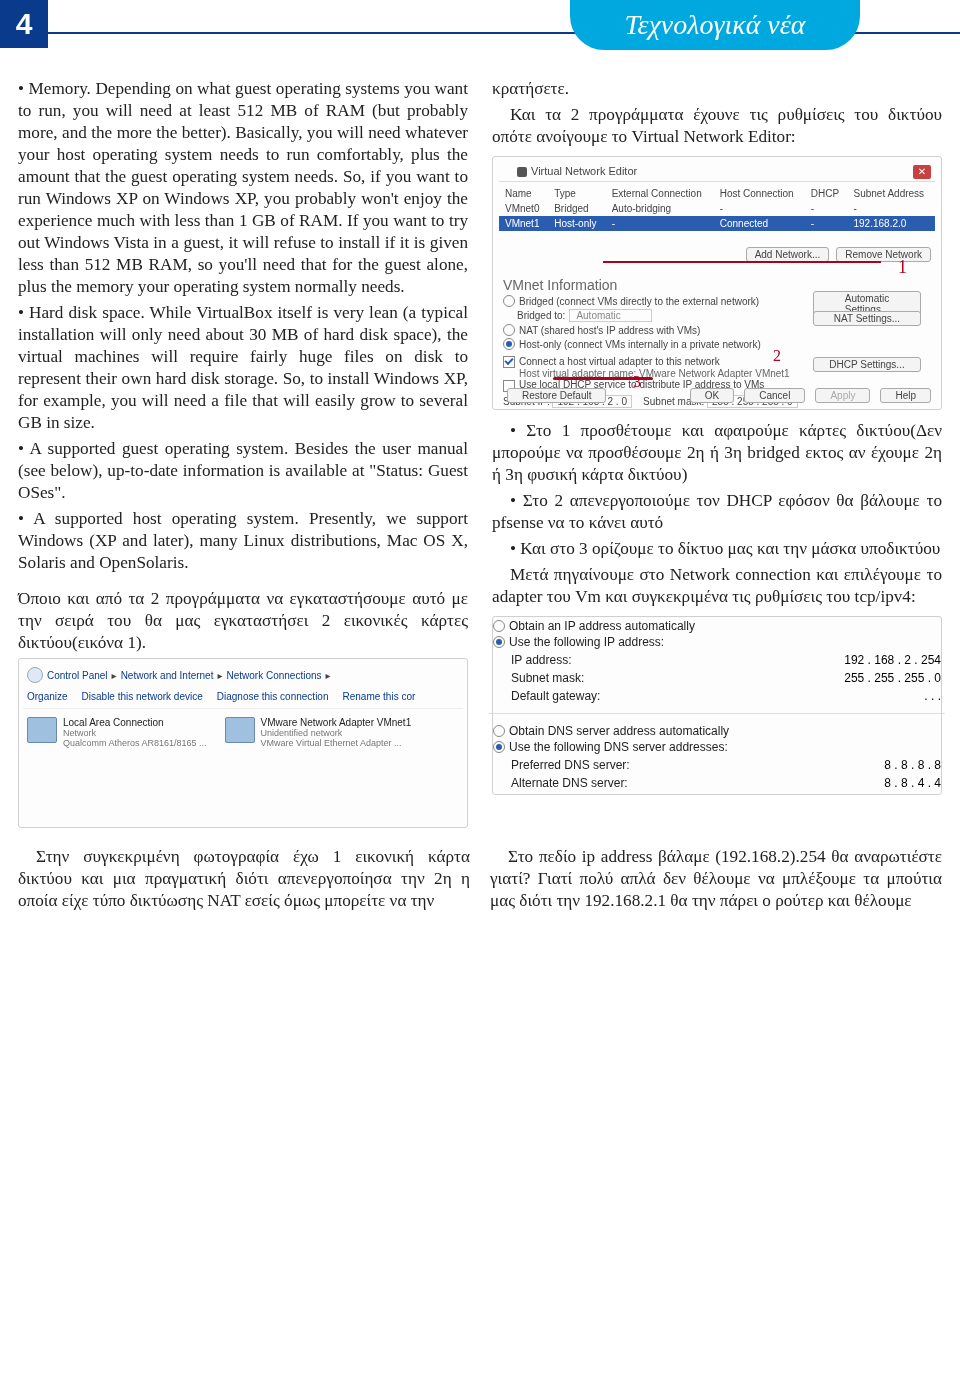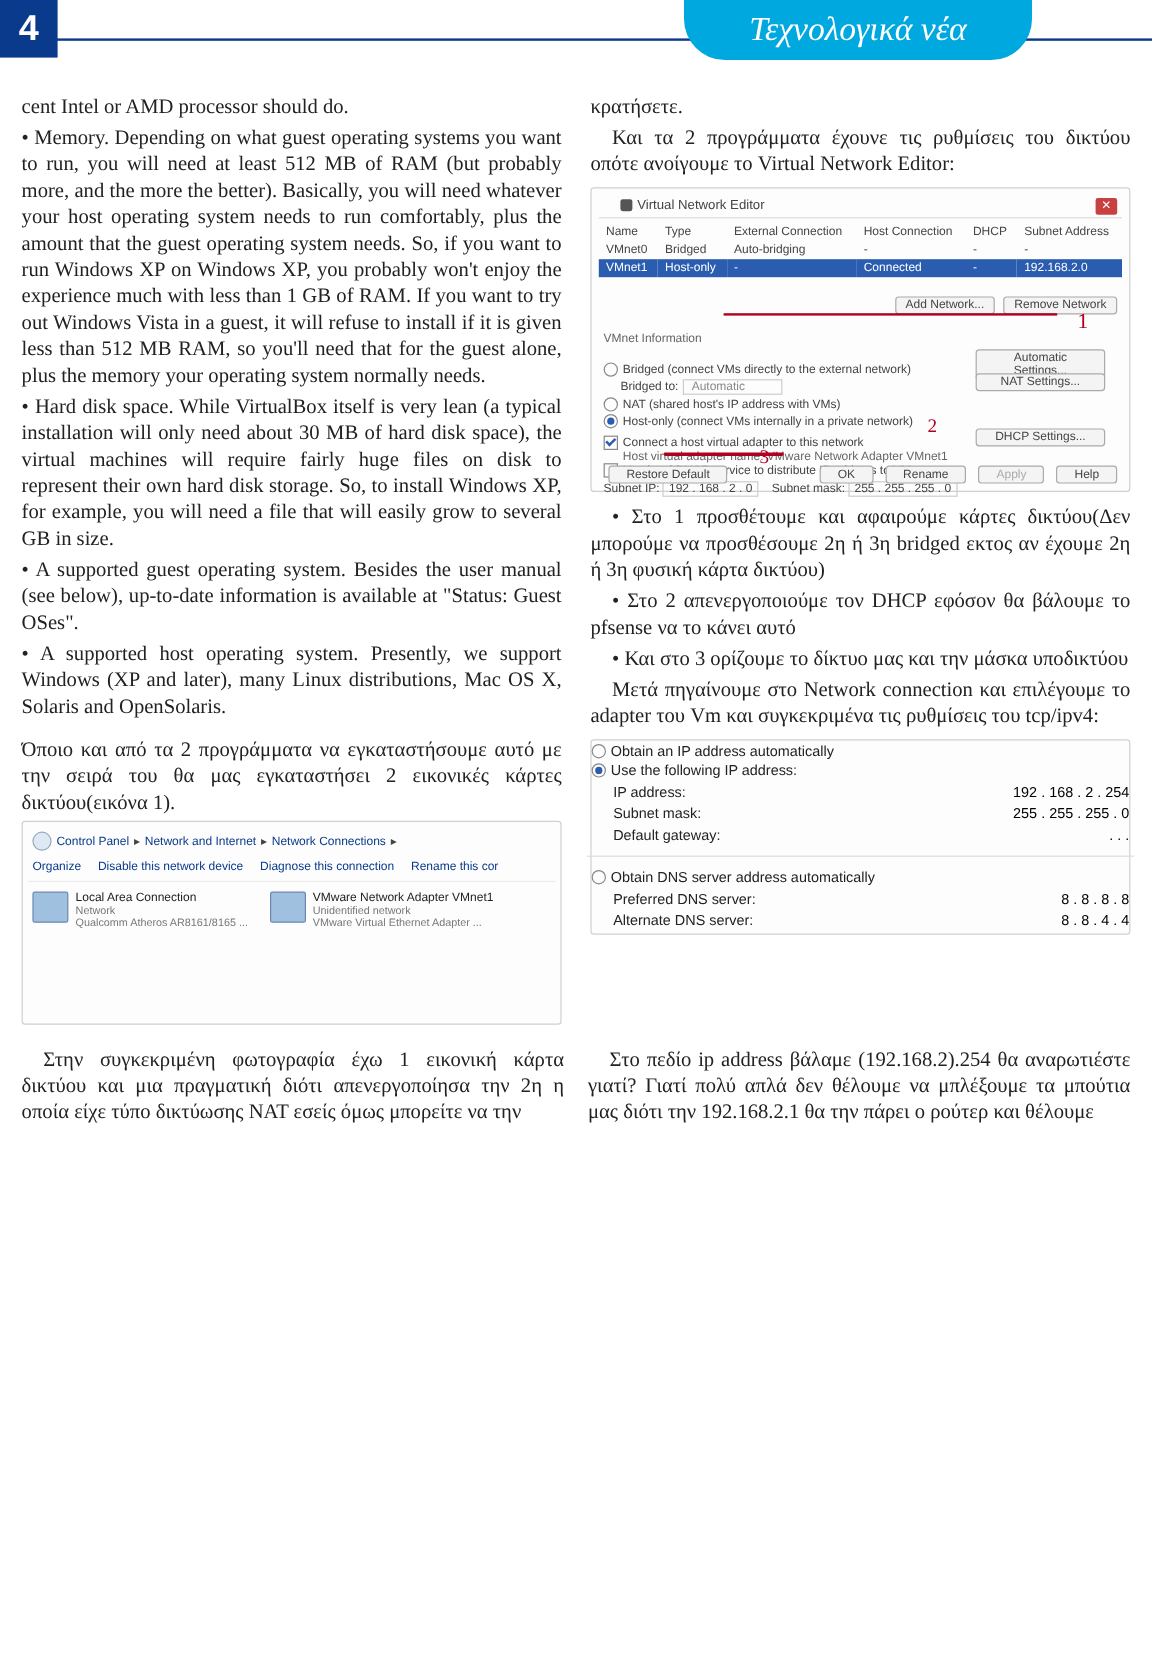--- a/index.html
+++ b/index.html
@@ -56,21 +56,20 @@
     <div class="cyan-line"></div>
     <div class="page-num">4</div>
     <div class="tab-shape">
       <span style="font-style:italic">Τεχνο</span><span>λογικά νέα</span>
     </div>
   </div>
 
   <div class="cols">
 
     <div class="col">
-      <p>cent Intel or AMD processor should do.</p>
       <p>• Memory. Depending on what guest operating systems you want to run, you will need at least 512 MB of RAM (but probably more, and the more the better). Basically, you will need whatever your host operating system needs to run comfortably, plus the amount that the guest operating system needs. So, if you want to run Windows XP on Windows XP, you probably won't enjoy the experience much with less than 1 GB of RAM. If you want to try out Windows Vista in a guest, it will refuse to install if it is given less than 512 MB RAM, so you'll need that for the guest alone, plus the memory your operating system normally needs.</p>
       <p>• Hard disk space. While VirtualBox itself is very lean (a typical installation will only need about 30 MB of hard disk space), the virtual machines will require fairly huge files on disk to represent their own hard disk storage. So, to install Windows XP, for example, you will need a file that will easily grow to several GB in size.</p>
       <p>• A supported guest operating system. Besides the user manual (see below), up-to-date information is available at "Status: Guest OSes".</p>
       <p>• A supported host operating system. Presently, we support Windows (XP and later), many Linux distributions, Mac OS X, Solaris and OpenSolaris.</p>
       <div class="greek">
         <p>Όποιο και από τα 2 προγράμματα να εγκαταστήσουμε αυτό με την σειρά του θα μας εγκαταστήσει 2 εικονικές κάρτες δικτύου(εικόνα 1).</p>
       </div>
 
       <div class="img-box netconn">
         <div class="crumbs">
@@ -146,21 +145,21 @@
         </tbody>
           </table>
         <div class="vne-btnrow">
           <span class="vne-btn">Add Network...</span>
           <span class="vne-btn">Remove Network</span>
         </div>
         <div class="red-label" style="right:34px;top:100px">1</div>
         <div class="underline-red" style="left:110px;right:60px;top:104px"></div>
 
         <div class="vne-section">
-          <div style="font-size:10px;color:#666;margin-bottom:14px">VMnet Information</div>
+          <div style="font-size:14px;color:#666;margin-bottom:2px">VMnet Information</div>
           <div class="radio">
               <span class="dot"></span>
               <span>Bridged (connect VMs directly to the external network)</span>
             </div>
           <div class="radio" style="margin-left:14px">
             <span>Bridged to:</span>
             <span style="border:1px solid #ccc;padding:0 30px 0 6px;color:#888">Automatic</span>
           </div>
           <span class="vne-sidebtn" style="top:14px">Automatic Settings...</span>
           <div class="radio">
@@ -185,21 +184,21 @@
             <span style="border:1px solid #ccc;padding:0 4px">255 . 255 . 255 .  0</span>
           </div>
           <div class="underline-red" style="left:50px;width:100px;top:100px;height:3px;border-radius:2px"></div>
           <div class="red-label" style="left:130px;top:96px;font-size:16px">3</div>
         </div>
 
         <div class="vne-bottom">
           <span class="vne-btn">Restore Default</span>
           <span style="flex:1"></span>
           <span class="vne-btn">OK</span>
-          <span class="vne-btn">Rename</span>
+          <span class="vne-btn">Cancel</span>
           <span class="vne-btn" style="color:#aaa">Apply</span>
           <span class="vne-btn">Help</span>
         </div>
       </div>
 
       <p style="text-indent:18px">• Στο 1 προσθέτουμε και αφαιρούμε κάρτες δικτύου(Δεν μπορούμε να προσθέσουμε 2η ή 3η bridged εκτος αν έχουμε 2η ή 3η φυσική κάρτα δικτύου)</p>
       <p style="text-indent:18px">• Στο 2 απενεργοποιούμε τον DHCP εφόσον θα βάλουμε το pfsense να το κάνει αυτό</p>
       <p style="text-indent:18px">• Και στο 3 ορίζουμε το δίκτυο μας και την μάσκα υποδικτύου</p>
       <p style="text-indent:18px">Μετά πηγαίνουμε στο Network connection και επιλέγουμε το adapter του Vm και συγκεκριμένα τις ρυθμίσεις του tcp/ipv4:</p>
 
@@ -222,20 +221,24 @@
           </div>
         <div class="ip-row">
             <span class="ip-label" style="margin-left:18px">Default gateway:</span>
             <span class="ip-val">.       .       .</span>
           </div>
         <div class="ip-sep"></div>
         <div class="radio">
             <span class="dot"></span>
             <span>Obtain DNS server address automatically</span>
           </div>
+        <div class="radio">
+            <span class="dot on"></span>
+            <span>Use the following DNS server addresses:</span>
+          </div>
         <div class="ip-row">
             <span class="ip-label" style="margin-left:18px">Preferred DNS server:</span>
             <span class="ip-val">8 .   8 .   8 .   8</span>
           </div>
         <div class="ip-row">
             <span class="ip-label" style="margin-left:18px">Alternate DNS server:</span>
             <span class="ip-val">8 .   8 .   4 .   4</span>
           </div>
       </div>
     </div>

